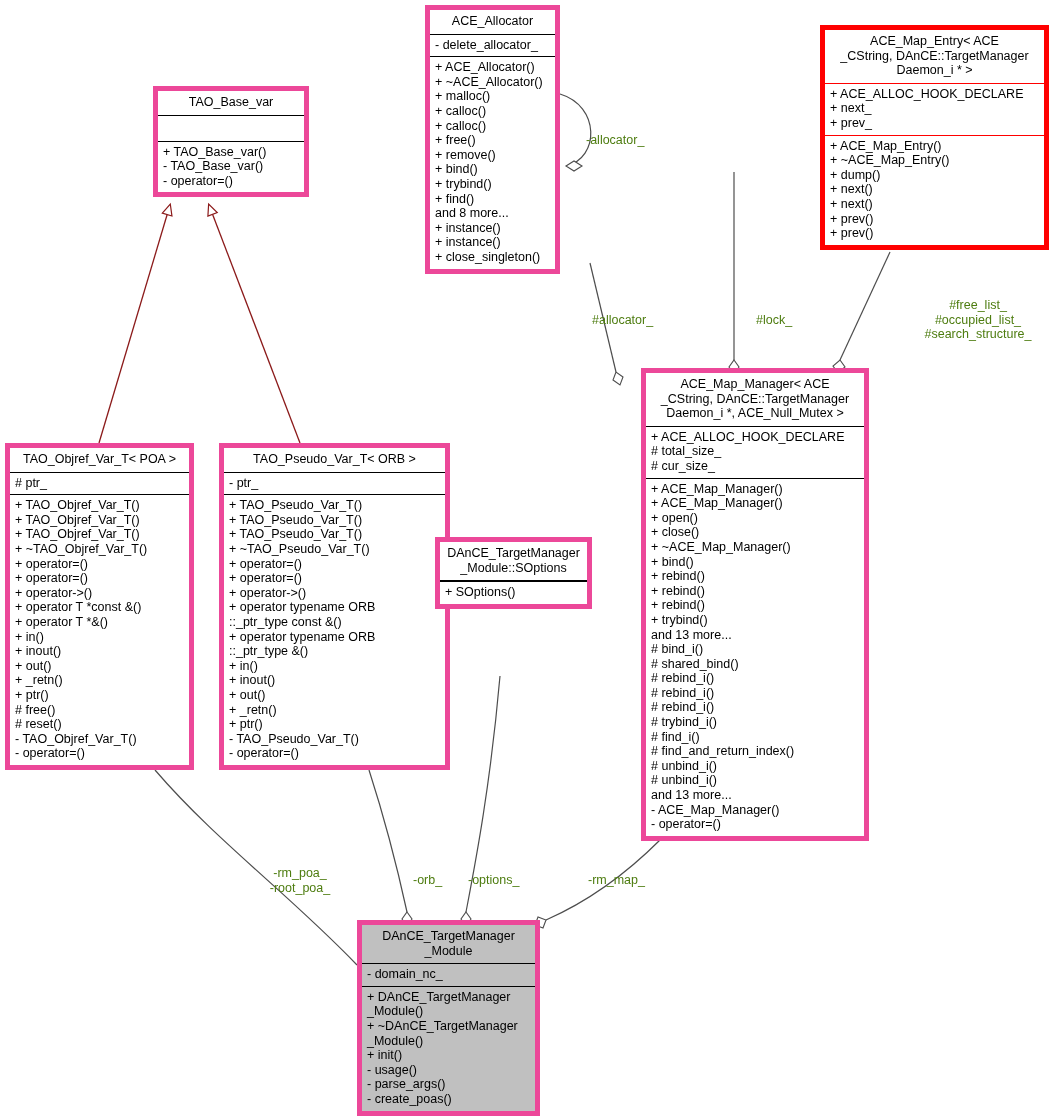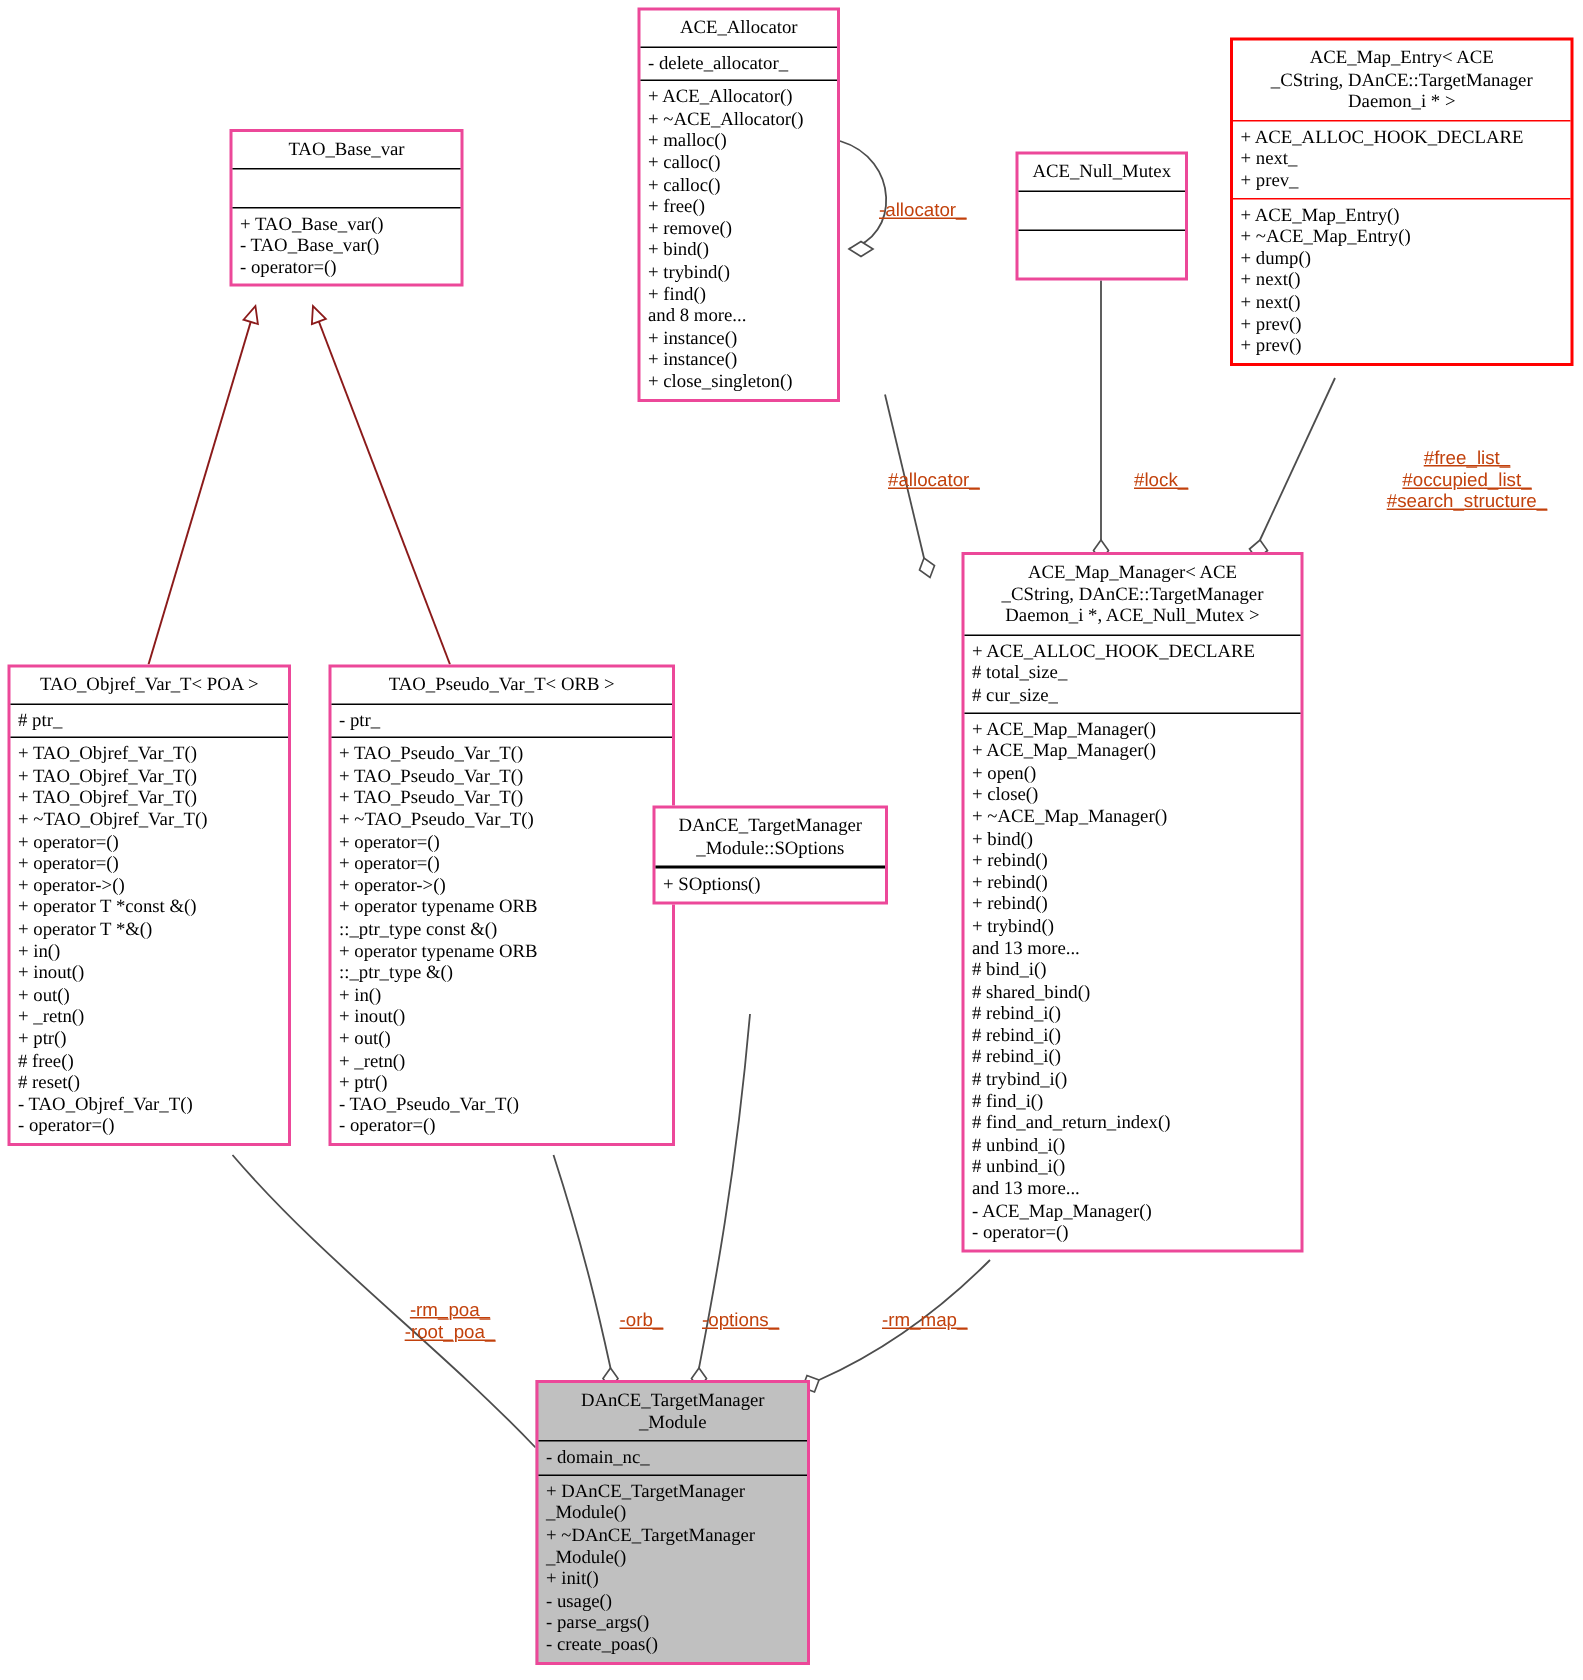--- a/index.html
+++ b/index.html
@@ -22,26 +22,25 @@
     position: absolute;
     left: 0;
     top: 0;
     width: 1055px;
     height: 1120px;
     pointer-events: none;
   }
   .uml-box {
     position: absolute;
     box-sizing: border-box;
-    border: 2px solid #ec4899;
+    border: 5px solid #ec4899;
     background: #ffffff;
     font-size: 12.5px;
     line-height: 14.6px;
     color: #000000;
-    font-family: Liberation Serif, serif;
   }
   .uml-box.red {
     border-color: #ff0000;
   }
   .uml-box.filled {
     background: #c0c0c0;
   }
   .uml-title {
     text-align: center;
     padding: 4px 4px 5px 4px;
@@ -65,23 +64,22 @@
   .uml-attrs.empty {
     min-height: 18px;
   }
   .uml-ops.empty {
     min-height: 24px;
   }
   .edge-label {
     position: absolute;
     font-size: 12.5px;
     line-height: 14.5px;
-    color: #c2410c;
+    color: #4d7c0f;
     white-space: pre-line;
-    text-decoration: underline;
   }
   .edge-label.center { text-align: center; }
 </style>
 </head>
 <body>
 
 <div id="canvas">
 
   <svg class="edges" viewBox="0 0 1055 1120">
     <defs>
@@ -178,27 +176,20 @@
         <div class="row">+ ACE_Map_Entry()</div>
         <div class="row">+ ~ACE_Map_Entry()</div>
         <div class="row">+ dump()</div>
         <div class="row">+ next()</div>
         <div class="row">+ next()</div>
         <div class="row">+ prev()</div>
         <div class="row">+ prev()</div>
       </div>
   </div>
 
-  <div class="uml-box" style="left:677px; top:101px; width:115px;">
-    <div class="uml-title">ACE_Null_Mutex</div>
-    <div class="uml-sep"></div>
-    <div class="uml-attrs empty"></div>
-    <div class="uml-sep"></div>
-    <div class="uml-ops empty"></div>
-  </div>
 
   <div class="uml-box" style="left:153px; top:86px; width:156px;">
     <div class="uml-title">TAO_Base_var</div>
     <div class="uml-sep"></div>
     <div class="uml-attrs empty"></div>
     <div class="uml-sep"></div>
     <div class="uml-ops">
         <div class="row">+ TAO_Base_var()</div>
         <div class="row">- TAO_Base_var()</div>
         <div class="row">- operator=()</div>

